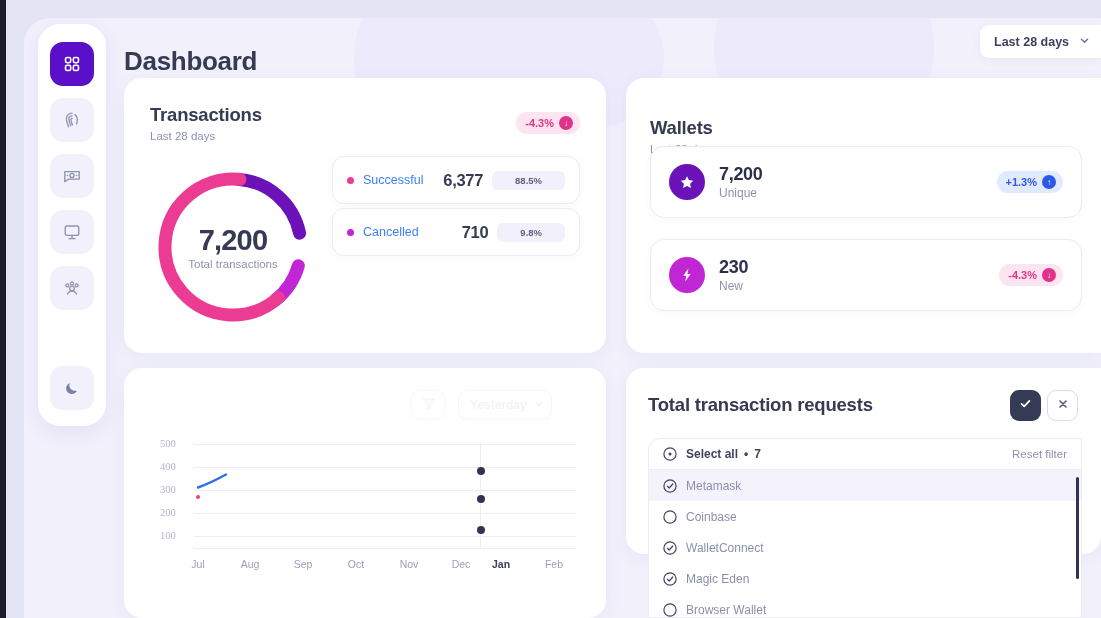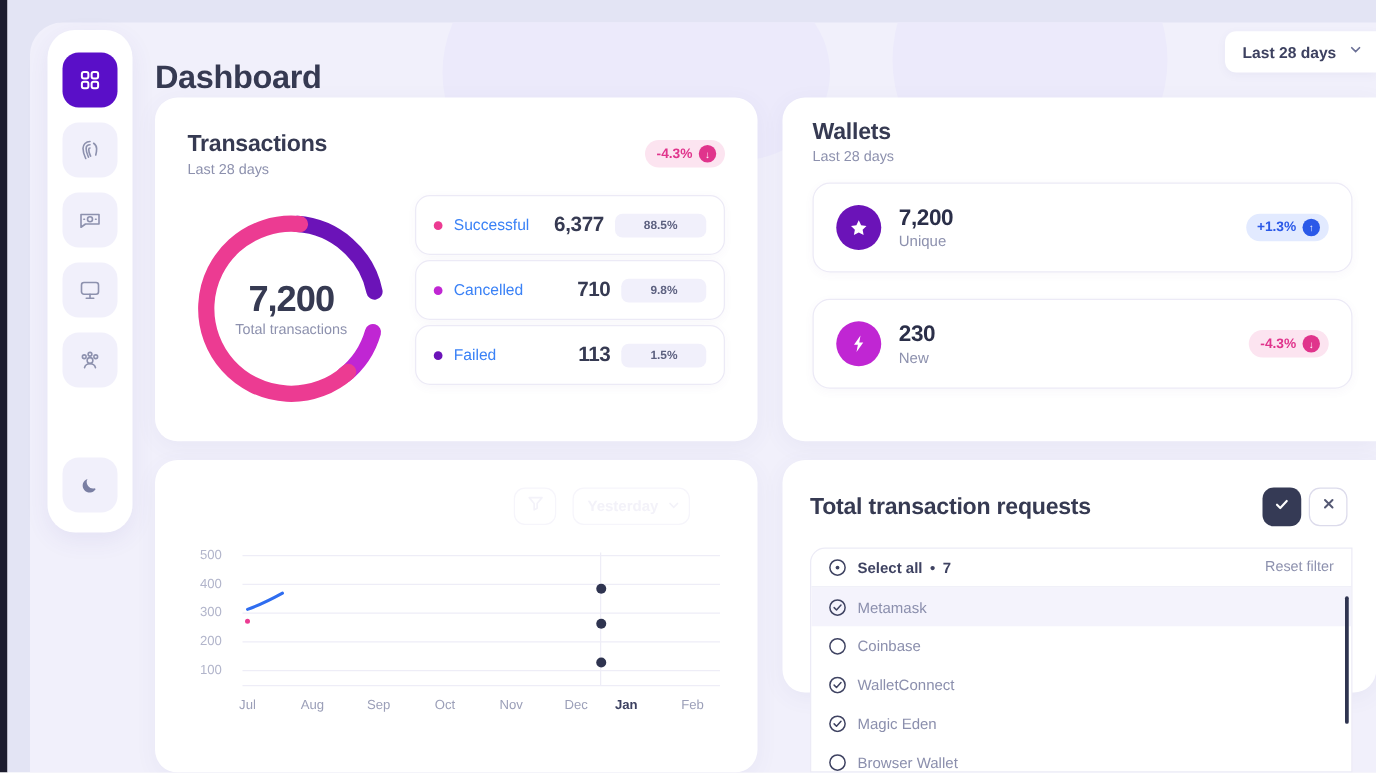--- a/index.html
+++ b/index.html
@@ -153,21 +153,21 @@
   }
   .chart-ddown {
     position: absolute; height: 30px;
     border: 1px solid #f6f5fb; border-radius: 9px;
     display: flex; align-items: center; gap: 6px;
     padding: 0 11px;
     font-size: 12px; color: #f3f2f9; font-weight: bold;
   }
   .plot { position: absolute; left: 36px; top: 68px; width: 416px; height: 128px; }
   .gridline { position: absolute; left: 34px; width: 382px; height: 1px; background: #eeedf7; }
-  .ytick { position: absolute; left: 0; width: 30px; text-align: left; font-size: 10.5px; color: #b2b5cb; }
+  .ytick { position: absolute; left: 0; width: 30px; text-align: left; font-size: 10.5px; color: #b2b5cb; font-family: Liberation Serif, serif; }
   .vline { position: absolute; width: 1px; background: #eeedf7; }
   .xaxis { position: absolute; left: 34px; width: 382px; height: 1px; background: #eeedf7; }
   .xtick { position: absolute; font-size: 10.5px; color: #9b9fb8; text-align: center; width: 40px; }
   .xtick.current { color: #3c4060; font-weight: bold; }
   .dot { position: absolute; width: 8px; height: 8px; border-radius: 50%; background: #2f3450; }
 
   
   .icon-btn {
     position: absolute; width: 31px; height: 31px; border-radius: 9px;
     display: flex; align-items: center; justify-content: center;
@@ -331,31 +331,25 @@
       <span class="legend-pct">88.5%</span>
     </div>
 
     <div class="legend-row" style="top:130px;">
       <span class="legend-dot" style="background:#c026d3;"></span>
       <span class="legend-name">Cancelled</span>
       <span class="legend-num">710</span>
       <span class="legend-pct">9.8%</span>
     </div>
 
-    <div class="legend-row" style="top:182px;">
-      <span class="legend-dot" style="background:#6b13b8;"></span>
-      <span class="legend-name">Failed</span>
-      <span class="legend-num">113</span>
-      <span class="legend-pct">1.5%</span>
-    </div>
   </div>
 
   <div class="card" id="card-wallets">
 
-    <div style="position:absolute;left:24px;top:16px;">
+    <div style="position:absolute;left:24px;top:39px;">
       <div class="card-title">Wallets</div>
       <div class="card-sub">Last 28 days</div>
     </div>
 
     <div class="wallet-row" style="top:68px;">
       <span class="wallet-ico" style="background:#6b13b8;">
         <svg width="18" height="18" viewBox="0 0 18 18">
           <path d="M9 3.2l1.9 3.9 4.3.6-3.1 3 .8 4.3L9 12.9l-3.9 2.1.8-4.3-3.1-3 4.3-.6z" fill="#ffffff"></path>
         </svg>
       </span>

